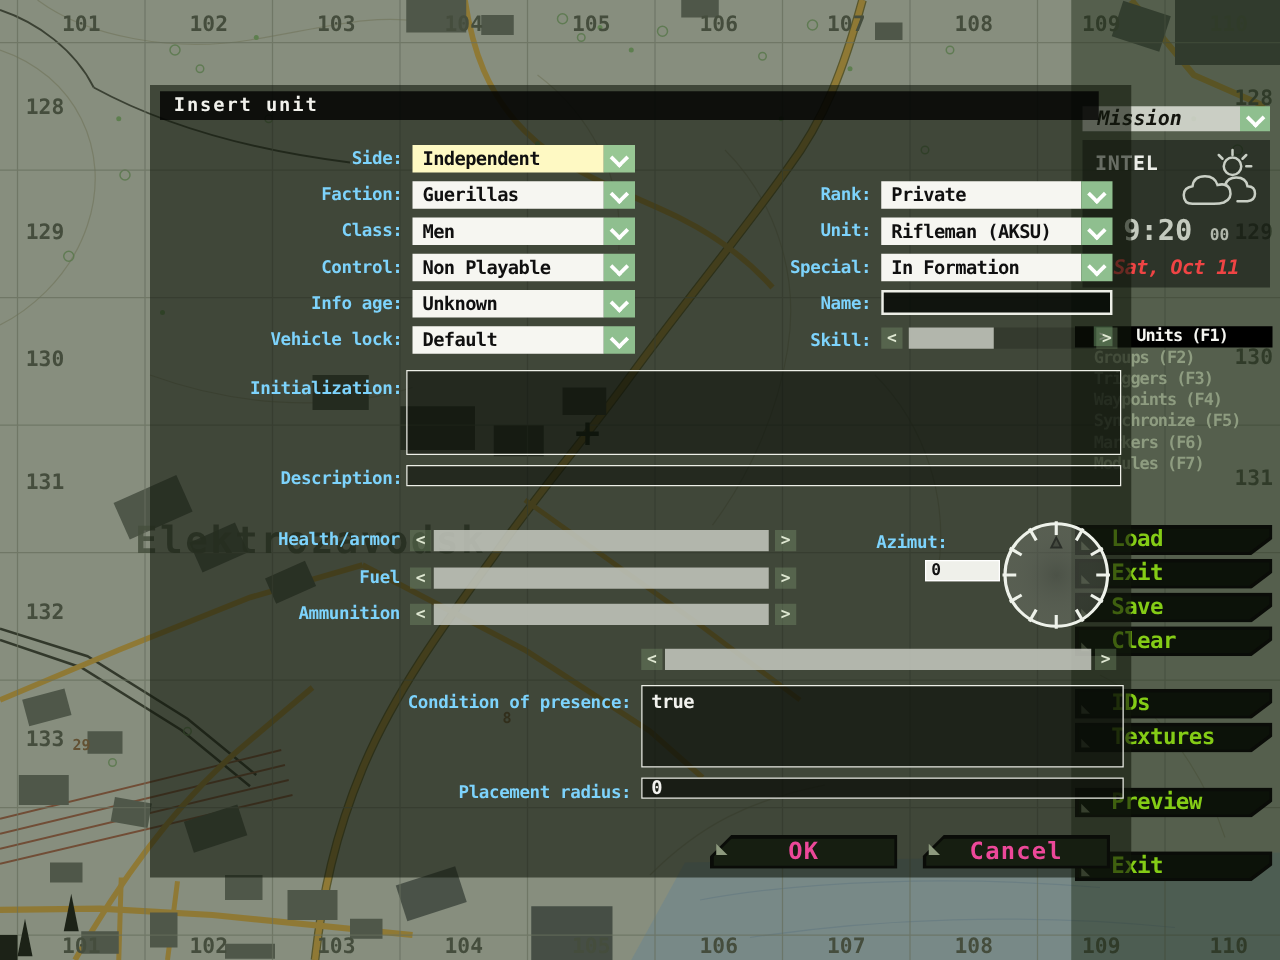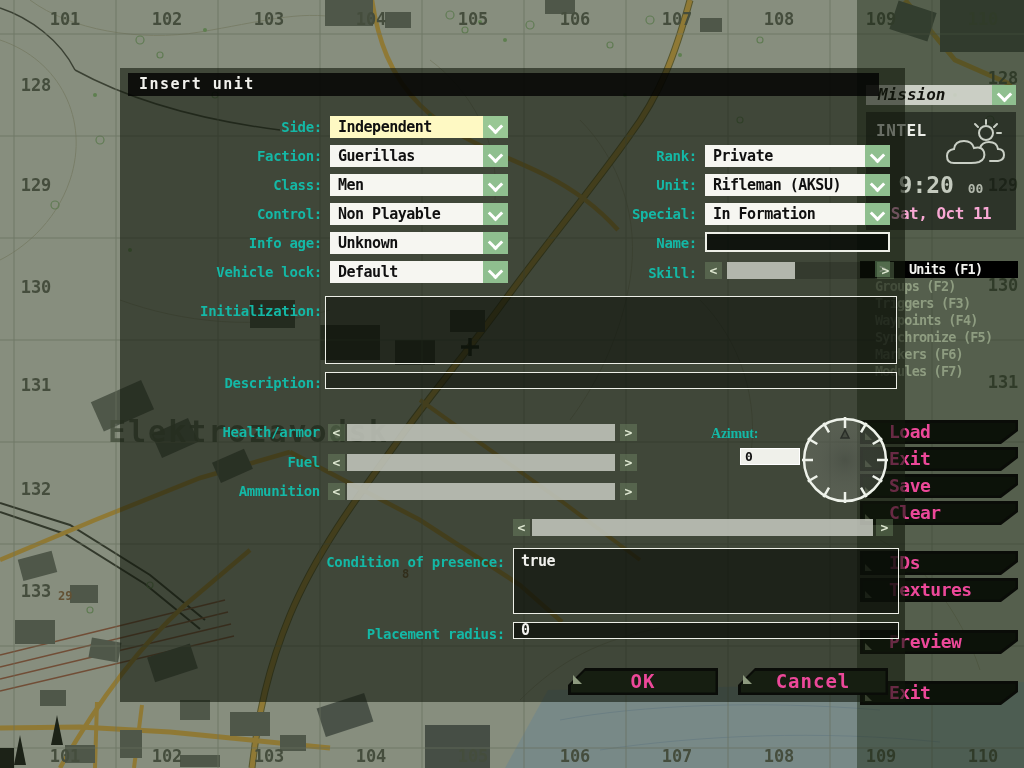--- a/index.html
+++ b/index.html
@@ -13,21 +13,21 @@
   #map-svg{position:absolute;inset:0;z-index:0;}
   #tint{position:absolute;inset:0;background:rgba(58,74,44,.38);z-index:1;}
   #strip{position:absolute;top:0;bottom:0;left:857px;right:0;background:rgba(22,36,16,.44);z-index:2;}
   #sidebar{position:absolute;inset:0;z-index:3;}
   #dialog{position:absolute;left:120px;top:68px;width:785px;height:634px;
     background:rgba(16,24,12,.60);z-index:4;}
 
   
   .tbar{left:8px;top:5px;width:740px;height:23px;background:rgba(0,0,0,.78);
     color:#f1f1ec;font-size:15px;line-height:23px;padding-left:11px;letter-spacing:1.5px;}
-  .lbl{color:#14b8a6;font-size:14px;letter-spacing:-.3px;text-align:right;height:22px;line-height:22px;}
+  .lbl{color:#7dd3fc;font-size:14px;letter-spacing:-.3px;text-align:right;height:22px;line-height:22px;}
   .dd{height:22px;}
   .dd-val{position:absolute;left:0;right:25px;top:0;bottom:0;background:#f6f6f1;color:#101010;
     font-size:15px;line-height:22px;padding-left:8px;letter-spacing:-.5px;white-space:nowrap;overflow:hidden;}
   .dd.focused .dd-val{background:#fef9c3;}
   .dd-btn{position:absolute;right:0;top:0;bottom:0;width:25px;background:#8fbf8f;cursor:pointer;}
   .dd.focused .dd-btn{background:#98c794;}
   .chev{position:absolute;left:7px;top:5px;width:8px;height:8px;border:solid #fff;
     border-width:0 3px 3px 0;transform:rotate(45deg);}
   .tx-dark{background:rgba(8,12,6,.55);border:2px solid #edefe7;color:#f2f2ee;
     font-size:15px;letter-spacing:-.5px;}
@@ -35,33 +35,33 @@
     text-align:center;line-height:17px;font-size:13px;cursor:pointer;}
   .sl-track{height:17px;background:rgba(0,0,0,.18);cursor:pointer;}
   .sl-fill{height:100%;background:rgba(206,210,200,.82);}
   .chbtn .bo{position:absolute;inset:0;background:#0a0c08;}
   .chbtn .bi{position:absolute;inset:2.5px;}
   .ok-shape{clip-path:polygon(17px 0,100% 0,100% 100%,0 100%,0 17px);}
   .ok-shape-i{clip-path:polygon(15px 0,100% 0,100% 100%,0 100%,0 15px);background:rgba(26,34,20,.82);}
   .side-shape{clip-path:polygon(0 0,100% 0,100% calc(100% - 13px),calc(100% - 17px) 100%,0 100%);}
   .side-shape-i{clip-path:polygon(0 0,100% 0,100% calc(100% - 12px),calc(100% - 16px) 100%,0 100%);background:rgba(14,19,10,.82);}
   .chbtn .cap{position:absolute;inset:0;color:#ec4899;font-size:19px;text-align:center;line-height:26px;letter-spacing:1px;}
-  .chbtn .cap-l{position:absolute;inset:0;color:#ec4899;font-size:18px;line-height:23px;padding-left:29px;letter-spacing:-.5px;}
+  .chbtn .cap-l{position:absolute;inset:0;color:#84cc16;font-size:18px;line-height:23px;padding-left:29px;letter-spacing:-.5px;}
   .tri{position:absolute;width:0;height:0;border-bottom:9px solid #8d9a7e;border-right:9px solid transparent;}
   .tri-s{position:absolute;width:0;height:0;border-bottom:7px solid #6e7a60;border-right:7px solid transparent;}
 
   
   .mission-val{position:absolute;left:0;right:24px;top:0;bottom:0;background:rgba(228,230,222,.82);
     color:#14150f;font-size:16px;line-height:20px;padding-left:12px;font-style:italic;}
   .mission-btn{position:absolute;right:0;top:0;bottom:0;width:24px;background:#8fbf8f;}
   #intel{background:rgba(10,14,9,.52);}
   .intel-title{position:absolute;left:10px;top:9px;color:#eceee8;font-size:16px;letter-spacing:.5px;}
   .intel-time{position:absolute;left:0;right:0;top:60px;text-align:center;color:#c4cabe;font-size:23px;}
   .intel-sec{font-size:13px;color:#b2b8ac;}
-  .intel-date{position:absolute;left:0;right:0;top:92px;text-align:center;color:#f9a8d4;font-size:16px;letter-spacing:-.5px;}
+  .intel-date{position:absolute;left:0;right:0;top:92px;text-align:center;color:#ef4444;font-size:16px;letter-spacing:-.5px;font-style:italic;}
   .mitem{left:860px;width:143px;height:17px;color:#8e9c80;font-size:13.5px;line-height:17px;padding-left:15px;
     letter-spacing:-.8px;white-space:nowrap;cursor:pointer;}
   .mitem.sel{background:#000;color:#f4f4f0;}
   .m-ar{position:absolute;left:15px;top:0;width:15px;height:16px;background:#79a879;color:#fff;
     text-align:center;line-height:16px;font-size:12px;}
   .mitem.sel .m-txt{padding-left:34px;}
 </style>
 </head>
 <body>
 
@@ -408,21 +408,21 @@
       </div>
     <div class="abs sl-ar" style="left:500px;top:386px;">&gt;</div>
 
     <div class="abs lbl" style="left:0;top:415px;width:200px;height:17px;line-height:17px;">Ammunition</div>
     <div class="abs sl-ar" style="left:208px;top:415px;">&lt;</div>
     <div class="abs sl-track" style="left:227px;top:415px;width:268px;">
         <div class="sl-fill" style="width:100%;"></div>
       </div>
     <div class="abs sl-ar" style="left:500px;top:415px;">&gt;</div>
 
-    <div class="abs lbl" style="left:560px;top:358px;width:78px;height:16px;line-height:16px;font-family:Liberation Serif, serif;">Azimut:</div>
+    <div class="abs lbl" style="left:560px;top:358px;width:78px;height:16px;line-height:16px;">Azimut:</div>
     <div class="abs" style="left:620px;top:380px;width:50px;height:15px;background:#eff0ea;border:1.5px solid #fff;color:#111;font-size:13px;line-height:15px;padding:0 4px;">0</div>
     <svg class="abs" style="left:677px;top:344px;" width="96" height="96" viewBox="0 0 96 96">
       <defs>
           <radialGradient id="cg">
             <stop offset="0%" stop-color="rgba(90,95,88,.45)"></stop>
             <stop offset="100%" stop-color="rgba(160,165,155,.25)"></stop>
           </radialGradient>
         </defs>
       <circle cx="48" cy="48" r="41" fill="url(#cg)" stroke="#eef2ea" stroke-width="2.5"></circle>
       <g stroke="#eef2ea" stroke-width="2.5">

